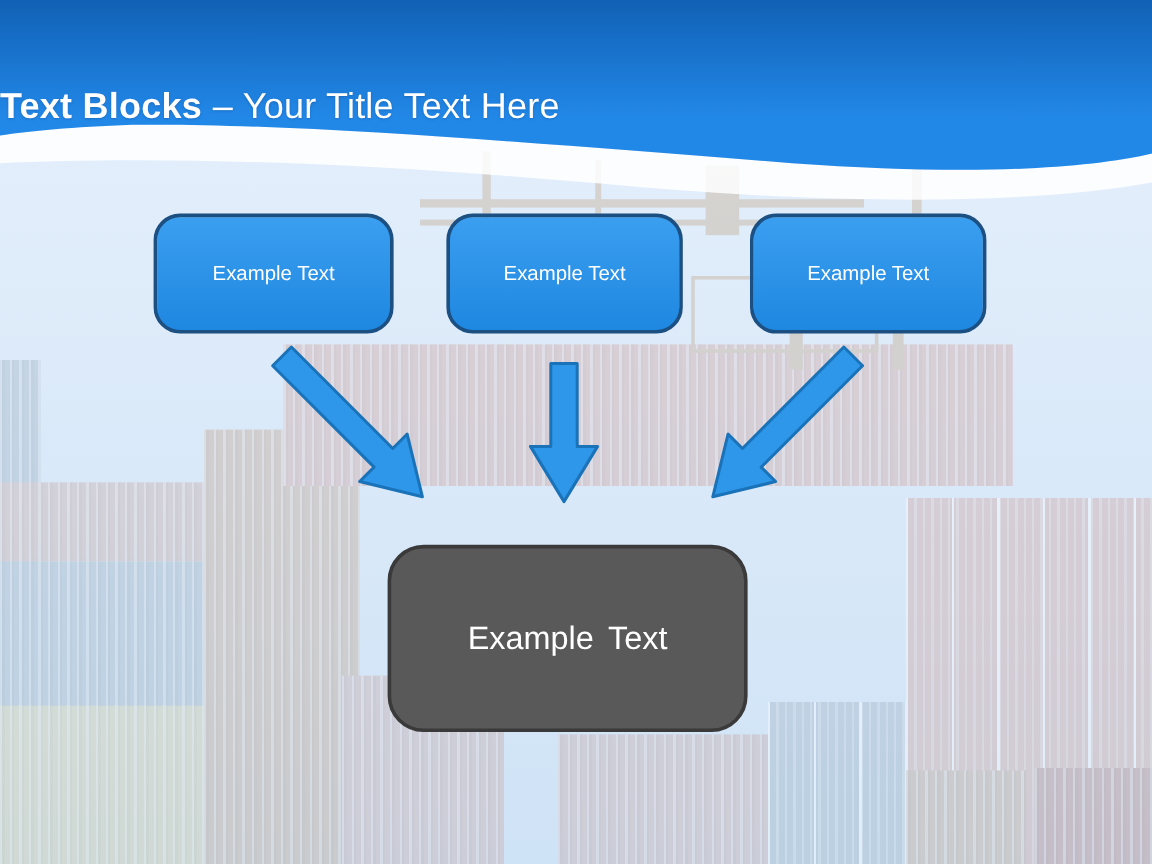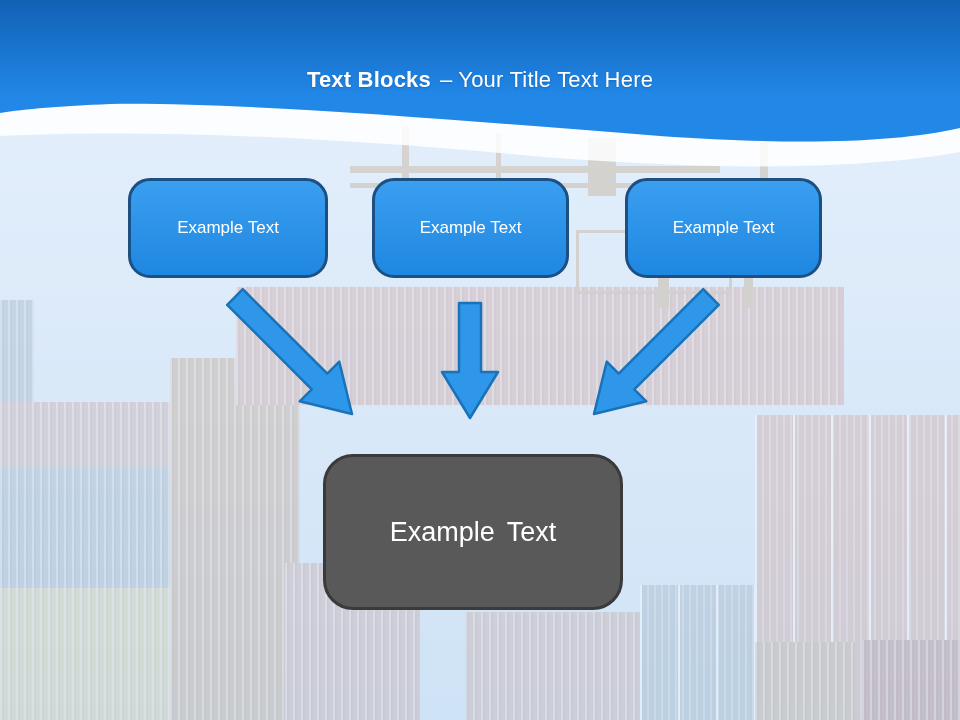--- a/index.html
+++ b/index.html
@@ -36,22 +36,22 @@
   .yellow{background-color:#d2cba1;}
   .bluegray{background-color:#9fb2c2;}
   .tan{background-color:#c3a58f;}
   .pole{background-image:repeating-linear-gradient(90deg,#ffffff 0 2px,transparent 2px 38px),repeating-linear-gradient(90deg,rgba(255,255,255,.35) 0 2px,transparent 2px 7px);}
   .crane{position:absolute;background:#c3a98b;}
   .crane-box{position:absolute;background:transparent;border:3px solid #c3a98b;}
   
   .header-svg{position:absolute;top:0;left:0;z-index:2;display:block;}
   .page-title{
     position:absolute;top:52px;left:0;width:100%;z-index:3;
-    text-align:center;color:var(--title-text);
-    font-size:22px;letter-spacing:.2px;white-space:nowrap;
+    color:var(--title-text);
+    font-size:30px;letter-spacing:.2px;white-space:nowrap;
     text-shadow:0 1px 2px rgba(0,40,90,.25);
   }
   .page-title .t-bold{font-weight:700;}
   .page-title .t-rest{font-weight:400;margin-left:9px;}
   
   .text-block{
     position:absolute;top:178px;height:100px;z-index:3;
     background:linear-gradient(180deg,var(--block-fill-top),var(--block-fill-bottom));
     border:3px solid var(--block-border);border-radius:22px;
     box-sizing:border-box;display:flex;align-items:center;justify-content:center;

